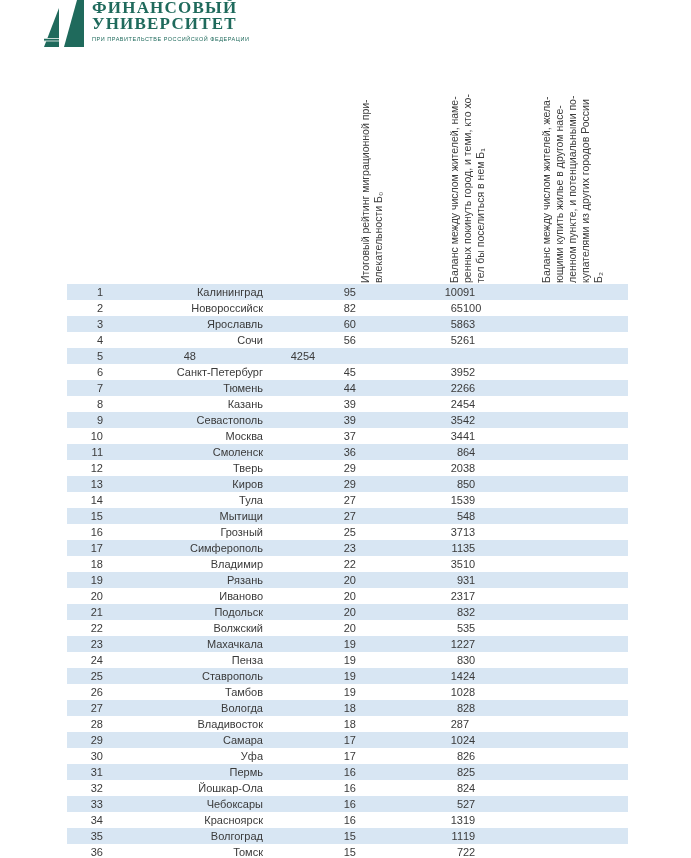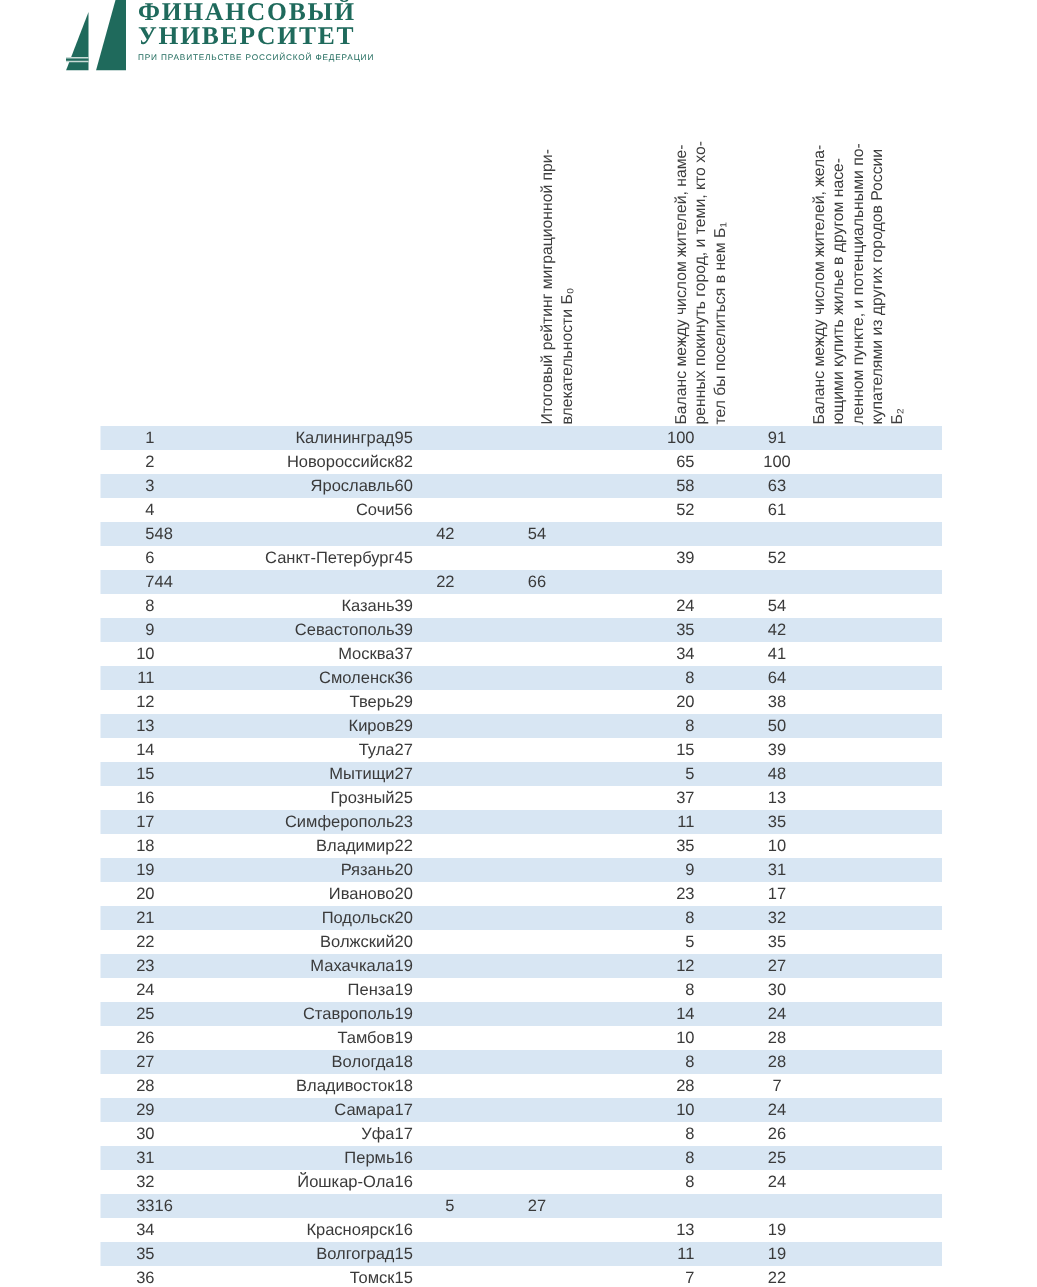--- a/index.html
+++ b/index.html
@@ -70,23 +70,23 @@
     height: 16px;
     line-height: 16px;
     font-size: 11px;
     color: #3a3a3a;
   }
   .t-row.stripe { background: #D8E6F3; }
   .c { box-sizing: border-box; }
   .c-rank  { width: 36px;  text-align: right; }
   .c-city  { width: 160px; padding-left: 12px; text-align: right;
              white-space: nowrap; overflow: hidden; }
-  .c-b0    { width: 93px;  }
+  .c-b0    { width: 93px;  text-align: right; }
   .c-b1    { width: 107px; text-align: right; }
-  .c-b2    { width: 110px; text-align: center; }
+  .c-b2    { width: 110px; text-align: left; }
   .c-fill  { flex: 1; }
 </style>
 </head>
 <body>
 
 <div class="page">
 
   <div class="logo">
     <svg class="logo-icon" viewBox="0 0 44 47" xmlns="http://www.w3.org/2000/svg">
       <polygon points="0,47 15,47 15,8" fill="#1F6A5C"></polygon>
@@ -162,20 +162,21 @@
         <div class="c c-rank">6</div>
         <div class="c c-city">Санкт-Петербург</div>
         <div class="c c-b0">45</div>
         <div class="c c-b1">39</div>
         <div class="c c-b2">52</div>
         <div class="c c-fill"></div>
       </div>
 
       <div class="t-row stripe">
         <div class="c c-rank">7</div>
+        <div class="c c-city">Тюмень</div>
         <div class="c c-b0">44</div>
         <div class="c c-b1">22</div>
         <div class="c c-b2">66</div>
         <div class="c c-fill"></div>
       </div>
 
       <div class="t-row">
         <div class="c c-rank">8</div>
         <div class="c c-city">Казань</div>
         <div class="c c-b0">39</div>
@@ -395,20 +396,21 @@
         <div class="c c-rank">32</div>
         <div class="c c-city">Йошкар-Ола</div>
         <div class="c c-b0">16</div>
         <div class="c c-b1">8</div>
         <div class="c c-b2">24</div>
         <div class="c c-fill"></div>
       </div>
 
       <div class="t-row stripe">
         <div class="c c-rank">33</div>
+        <div class="c c-city">Чебоксары</div>
         <div class="c c-b0">16</div>
         <div class="c c-b1">5</div>
         <div class="c c-b2">27</div>
         <div class="c c-fill"></div>
       </div>
 
       <div class="t-row">
         <div class="c c-rank">34</div>
         <div class="c c-city">Красноярск</div>
         <div class="c c-b0">16</div>

